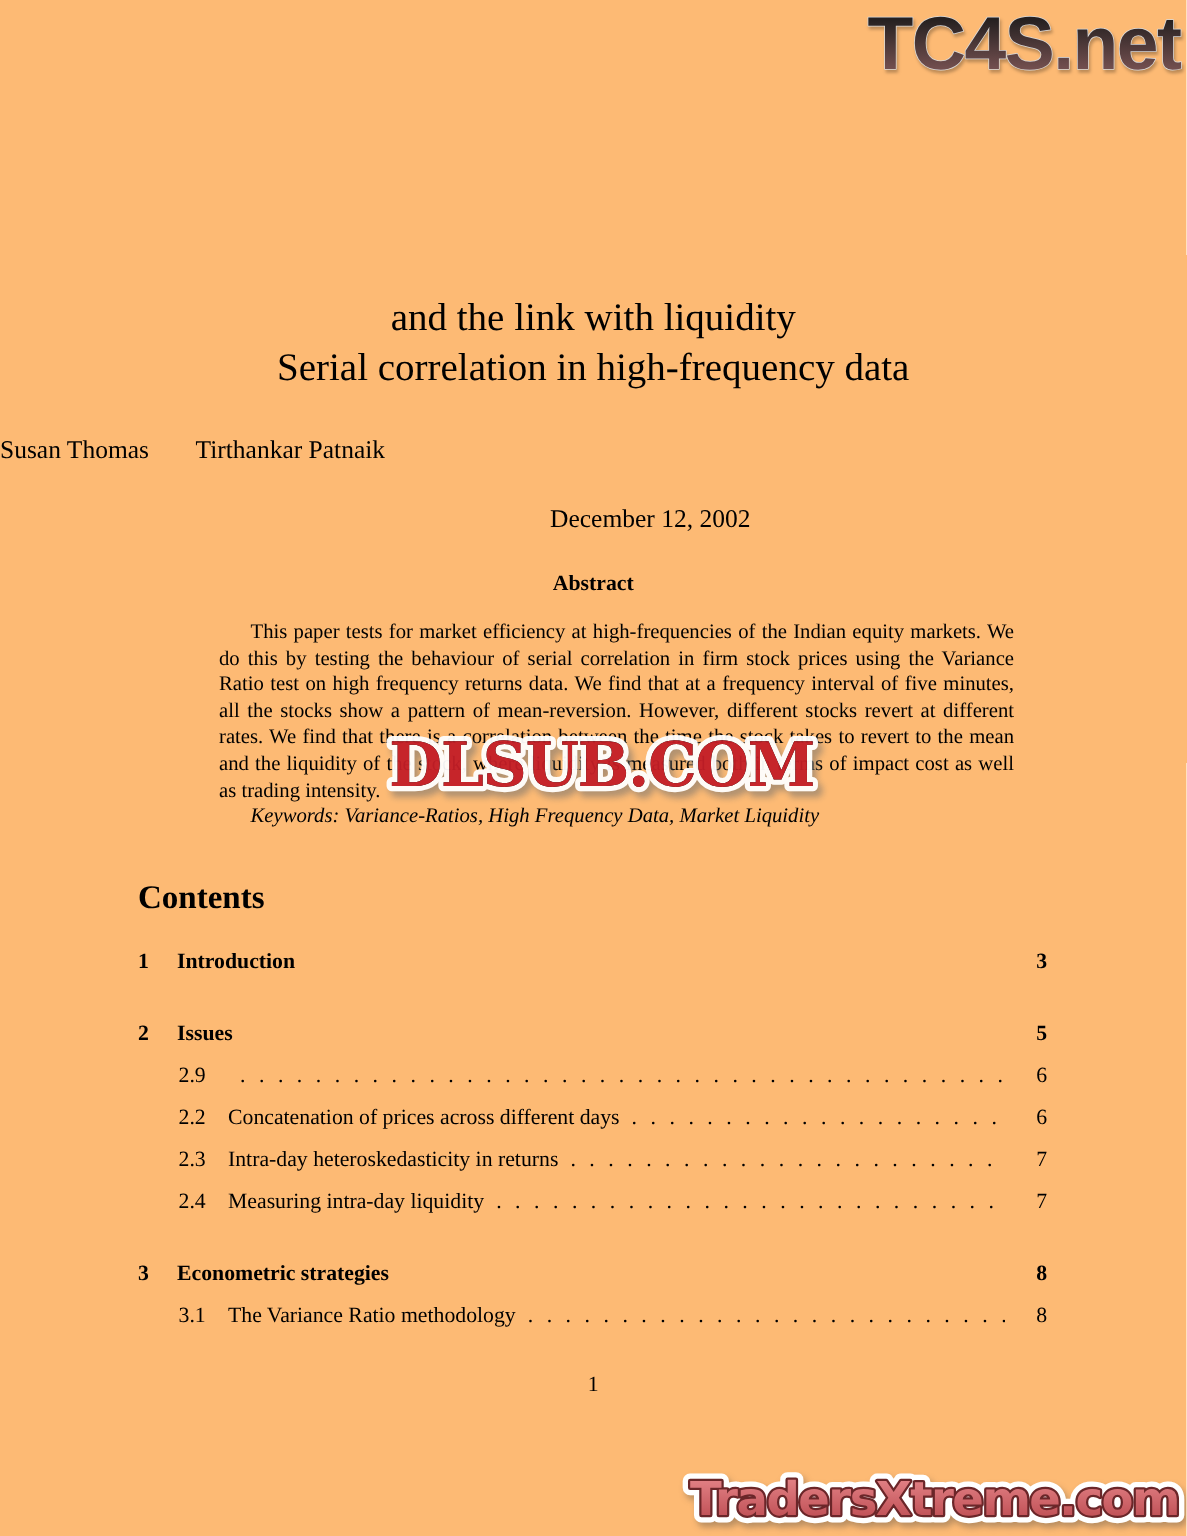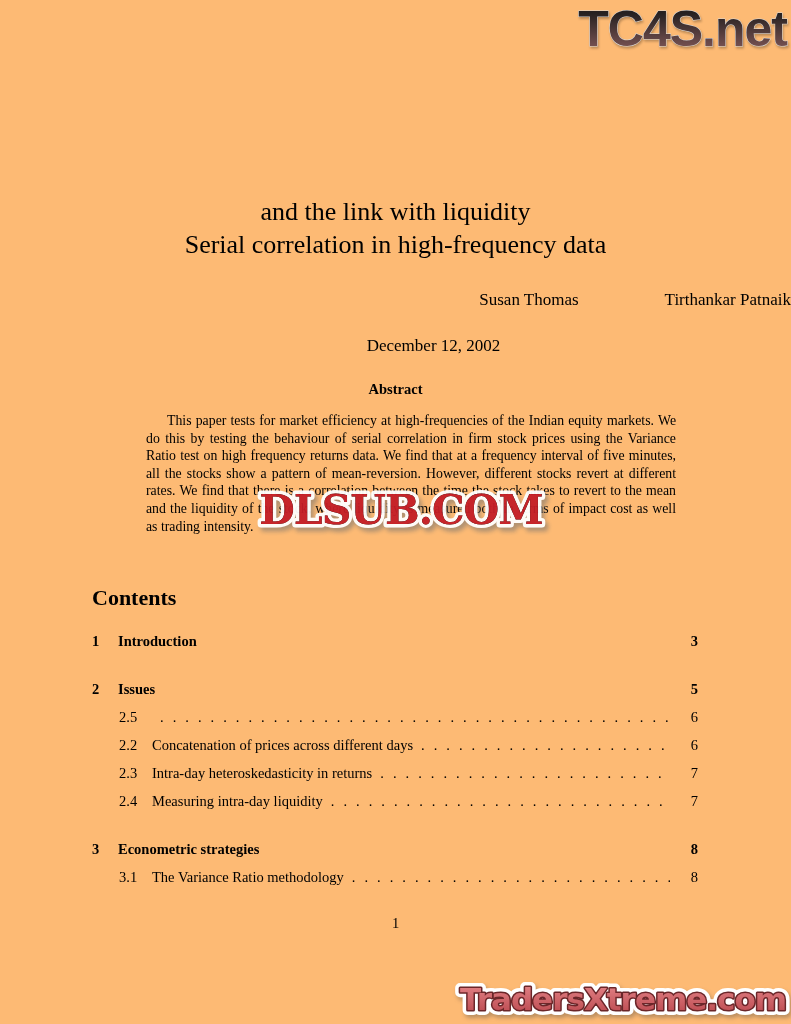--- a/index.html
+++ b/index.html
@@ -7,21 +7,21 @@
     position:relative;width:791px;height:1024px;background:#fdba74;
     font-family:"Liberation Serif",serif;color:#000;overflow:hidden;
   }
   
   .logo-top{position:absolute;top:0px;right:0px;overflow:visible;
     filter:drop-shadow(1px 2px 1px rgba(0,0,0,0.25));}
   
   .title{position:absolute;top:195px;left:0;width:100%;text-align:center;
     font-size:26px;line-height:33px;}
   .authors{position:absolute;top:290px;left:0;width:100%;
-    display:flex;justify-content:flex-end;gap:86px;font-size:17px;}
+    display:flex;justify-content:flex-start;gap:31px;font-size:17px;}
   .date{position:absolute;top:336px;left:0;width:100%;text-align:center;font-size:17px;padding-left:38px;}
   .abstract-heading{position:absolute;top:381px;left:0;width:100%;text-align:center;
     font-size:14.5px;font-weight:bold;}
   .abstract-body{position:absolute;top:412px;left:131px;width:530px;
     font-size:13.8px;line-height:17.6px;text-align:justify;margin-left:15px;}
   .abstract-body p{margin:0;text-indent:21px;}
   .keywords{font-style:italic;}
   
   .wm-center{position:absolute;left:246px;top:480px;overflow:visible;opacity:0.95;
     filter:drop-shadow(3px 4px 2px rgba(110,110,110,0.55));}
@@ -67,20 +67,21 @@
   <div class="authors">
     <span>Susan Thomas</span>
     <span>Tirthankar Patnaik</span>
   </div>
 
   <div class="date">December 12, 2002</div>
 
   <div class="abstract-heading">Abstract</div>
   <div class="abstract-body">
     <p>This paper tests for market efficiency at high-frequencies of the Indian equity markets. We do this by testing the behaviour of serial correlation in firm stock prices using the Variance Ratio test on high frequency returns data. We find that at a frequency interval of five minutes, all the stocks show a pattern of mean-reversion. However, different stocks revert at different rates. We find that there is a correlation between the time the stock takes to revert to the mean and the liquidity of the stock, where liquidity is measured both in terms of impact cost as well as trading intensity.</p>
+    <p class="keywords">Keywords: Variance-Ratios, High Frequency Data, Market Liquidity</p>
   </div>
 
   <svg class="wm-center" width="310" height="58" viewBox="0 0 310 58">
     <text x="155" y="44" text-anchor="middle" font-size="41" font-weight="bold" font-family="DejaVu Serif, serif" letter-spacing="-1" stroke-width="7" paint-order="stroke" stroke-linejoin="round" stroke="#ffffff">DLSUB.COM</text>
     <text x="155" y="44" text-anchor="middle" font-size="41" font-weight="bold" font-family="DejaVu Serif, serif" letter-spacing="-1" fill="#c41e27">DLSUB.COM</text>
   </svg>
 
   <div class="contents-head">Contents</div>
 
   <div class="toc">
@@ -93,21 +94,21 @@
     </div>
 
     <div class="toc-row section">
       <span class="toc-num">2</span>
       <span class="toc-label">Issues</span>
       <span class="spacer"></span>
       <span class="toc-page">5</span>
     </div>
 
     <div class="toc-row sub">
-      <span class="toc-num">2.5</span>
+      <span class="toc-num">2.9</span>
       <span class="leader">......................................................................</span>
       <span class="toc-page">6</span>
     </div>
 
     <div class="toc-row sub">
       <span class="toc-num">2.2</span>
       <span class="toc-label">Concatenation of prices across different days</span>
       <span class="leader">......................................................................</span>
       <span class="toc-page">6</span>
     </div>

